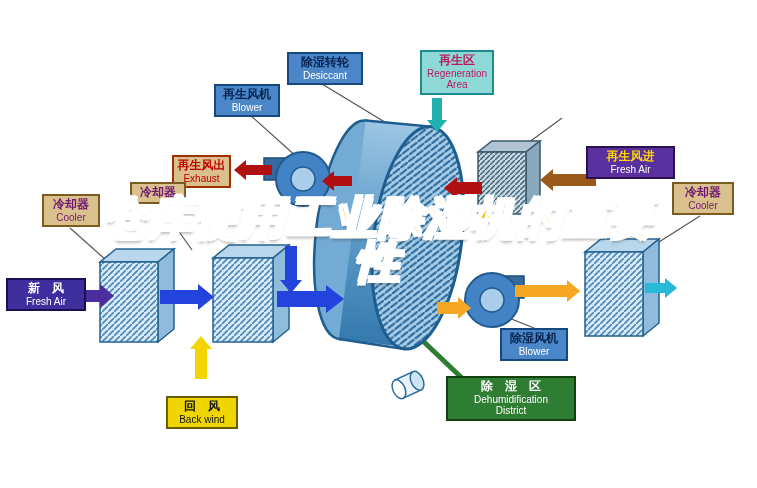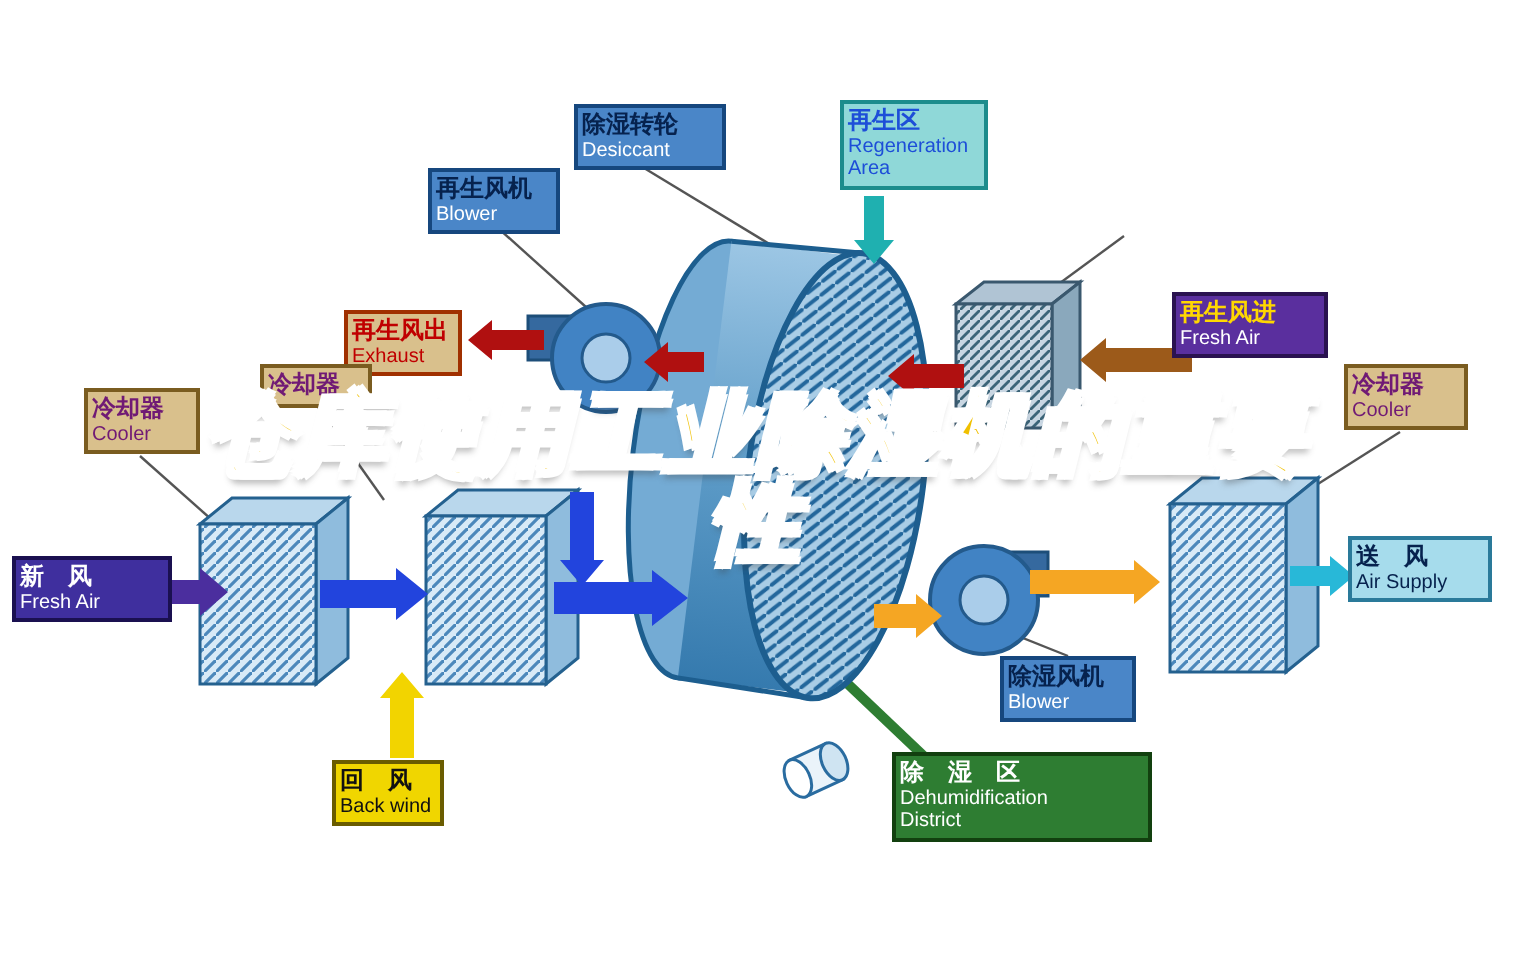--- a/index.html
+++ b/index.html
@@ -2,30 +2,30 @@
 <html><head>
 <meta charset="utf-8">
 <style>
   html,body{margin:0;padding:0;background:#fff;}
   .stage{
     position:relative;width:757px;height:488px;background:#ffffff;overflow:hidden;
     font-family:"Liberation Sans",sans-serif;
   }
   .stage svg{position:absolute;left:0;top:0;z-index:10;}
   .lbl{
-    position:absolute;z-index:20;border:2px solid #4c1d95;
+    position:absolute;z-index:20;border:2px solid #4c1d95;text-align:center;
     padding:2px 2px;box-sizing:border-box;line-height:1.15;
   }
   .lbl .zh{font-size:12px;font-weight:bold;white-space:nowrap;}
   .lbl .en{font-size:10px;}
   .lbl-blue{background:#4a86c8;border-color:#16477e;}
   .lbl-blue .zh{color:#06224e;}
   .lbl-blue .en{color:#ffffff;}
   .lbl-teal{background:#8fd8d8;border-color:#1c8c8c;}
-  .lbl-teal .zh,.lbl-teal .en{color:#1d4ed8;}
+  .lbl-teal .zh,.lbl-teal .en{color:#be185d;}
   .lbl-teal .en{word-break:break-all;}
   .lbl-tan{background:#d9c08c;border-color:#7a5c20;}
   .lbl-tan .zh,.lbl-tan .en{color:#701a75;}
   .lbl-tan.red-text{border-color:#a03000;}
   .lbl-tan.red-text .zh,.lbl-tan.red-text .en{color:#c00000;}
   .lbl-purple{background:#5a2f9e;border-color:#2a1250;}
   .lbl-purple .zh{color:#ffd700;}
   .lbl-purple .en{color:#ffffff;}
   .lbl-indigo{background:#3f2f9e;border-color:#1a1050;}
   .lbl-indigo .zh,.lbl-indigo .en{color:#ffffff;}
@@ -161,21 +161,21 @@
     <div class="zh">再生区</div>
     <div class="en">Regeneration Area</div>
   </div>
 
 
   <div class="lbl lbl-tan red-text" style="left:172px;top:155px;width:59px">
     <div class="zh">再生风出</div>
     <div class="en">Exhaust</div>
   </div>
 
-  <div class="lbl lbl-purple" style="left:586px;top:146px;width:78px">
+  <div class="lbl lbl-purple" style="left:586px;top:146px;width:89px">
     <div class="zh">再生风进</div>
     <div class="en">Fresh Air</div>
   </div>
 
   <div class="lbl lbl-tan" style="left:42px;top:194px;width:58px">
     <div class="zh">冷却器</div>
     <div class="en">Cooler</div>
   </div>
 
   <div class="lbl lbl-tan" style="left:130px;top:182px;width:56px">
@@ -185,26 +185,22 @@
   <div class="lbl lbl-tan" style="left:672px;top:182px;width:62px">
     <div class="zh">冷却器</div>
     <div class="en">Cooler</div>
   </div>
 
   <div class="lbl lbl-indigo" style="left:6px;top:278px;width:80px">
     <div class="zh">新　风</div>
     <div class="en">Fresh Air</div>
   </div>
 
-  <div class="lbl lbl-cyan" style="left:674px;top:268px;width:72px">
-    <div class="zh">送　风</div>
-    <div class="en">Air Supply</div>
-  </div>
-
-  <div class="lbl lbl-yellow" style="left:166px;top:380px;width:56px">
+
+  <div class="lbl lbl-yellow" style="left:166px;top:396px;width:72px">
     <div class="zh">回　风</div>
     <div class="en">Back wind</div>
   </div>
 
   <div class="lbl lbl-blue" style="left:500px;top:328px;width:68px">
     <div class="zh">除湿风机</div>
     <div class="en">Blower</div>
   </div>
 
   <div class="lbl lbl-green" style="left:446px;top:376px;width:130px">

